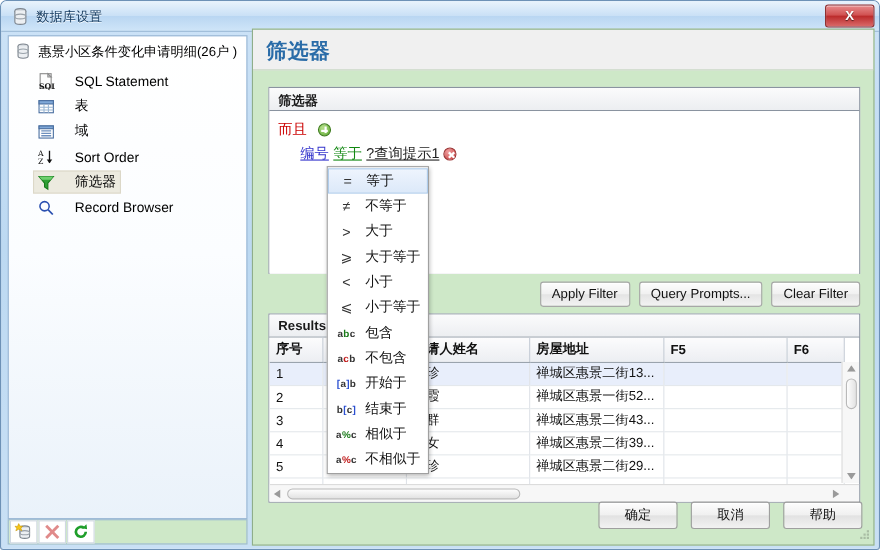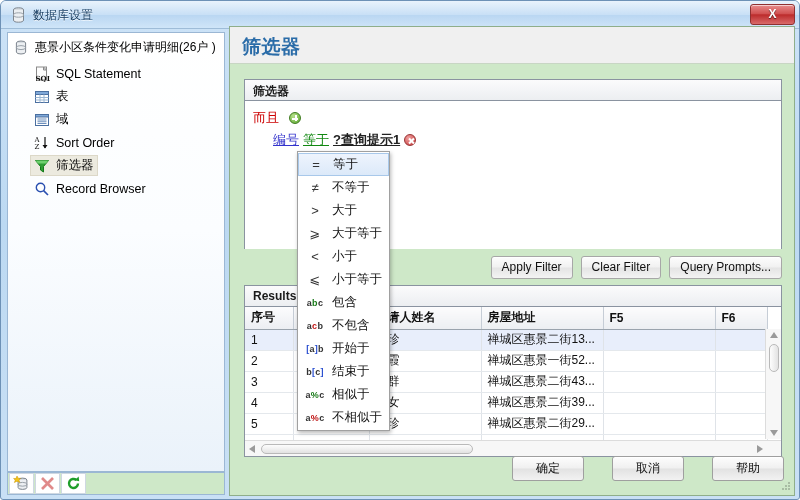--- a/index.html
+++ b/index.html
@@ -47,26 +47,26 @@
 
   
   #tree-panel {
     position: absolute; left: 6px; top: 31px; width: 218px; height: 440px;
     background: linear-gradient(180deg, #ffffff 0%, #fbfdff 45%, #eaf2fa 100%);
     border: 1px solid #9bb7d4;
     overflow: hidden;
   }
   .tree-root {
     position: absolute; left: 6px; top: 6px;
-    display: flex; align-items: center; gap: 5px;
+    display: flex; gap: 5px;
     font-size: 12px; color: #000; white-space: nowrap;
   }
   .tree-item {
     position: absolute; left: 22px;
-    display: flex; align-items: center; gap: 6px;
+    display: flex; align-items: center; gap: 18px;
     height: 21px; padding: 0 4px;
     font-size: 12.5px; color: #000; white-space: nowrap;
     cursor: default;
   }
   .tree-item.selected {
     background: #eceadf;
     border: 1px solid #dcd8c8;
     padding: 0 3px;
   }
   .tree-icon { width: 16px; height: 16px; flex: none; position: relative; }
@@ -121,21 +121,21 @@
     display: flex; align-items: center; gap: 10px;
     font-size: 13px; color: #cc0000; white-space: nowrap;
   }
   .cond-row {
     position: absolute; left: 28px; top: 30px;
     display: flex; align-items: baseline; gap: 4px;
     font-size: 13px; white-space: nowrap;
   }
   .tok-field { color: #3333cc; text-decoration: underline; }
   .tok-op    { color: #118811; text-decoration: underline; }
-  .tok-val   { color: #222; text-decoration: underline; font-weight: bold; }
+  .tok-val   { color: #222; text-decoration: underline; }
   .plus-icon {
     width: 12px; height: 12px; border-radius: 50%;
     background: radial-gradient(circle at 35% 30%, #b5e08a, #5ea832);
     border: 1px solid #3f7c1f; position: relative; display: inline-block;
     cursor: pointer;
   }
   .plus-icon::before, .plus-icon::after {
     content:""; position:absolute; background:#fff;
   }
   .plus-icon::before { left:2px; top:4.5px; width:6px; height:2px; }
@@ -216,21 +216,21 @@
   }
   .h-thumb {
     position: absolute; left: 16px; top: 3px; width: 212px; height: 10px;
     background: linear-gradient(180deg,#fdfdfd,#e2e2e2); border: 1px solid #b9b9b9;
     border-radius: 5px;
   }
 
   
   #dialog-buttons {
     position: absolute; right: 10px; bottom: 14px;
-    display: flex; gap: 28px; align-items: center;
+    display: flex; gap: 12px; align-items: center;
   }
   .dbtn {
     width: 72px; height: 25px;
     background: linear-gradient(180deg,#fdfdfd 0%, #f0f0f0 48%, #e2e2e2 52%, #f2f2f2 100%);
     border: 1px solid #9f9f9f; border-radius: 3px;
     font-size: 12px; color: #111; cursor: pointer;
     display: flex; align-items: center; justify-content: center;
     box-shadow: inset 0 1px 0 #fff;
   }
   #grip {
@@ -405,22 +405,22 @@
           <span class="tok-field">编号</span>
           <span class="tok-op">等于</span>
           <span class="tok-val">?查询提示1</span>
           <span class="del-icon"></span>
         </div>
       </div>
     </div>
 
     <div id="filter-buttons">
       <div class="btn">Apply Filter</div>
+      <div class="btn" style="min-width:104px">Query Prompts...</div>
       <div class="btn">Clear Filter</div>
-      <div class="btn" style="min-width:104px">Query Prompts...</div>
     </div>
 
     <div id="results-box">
       <div id="results-header">Results</div>
       <div id="grid-wrap">
         <table class="grid">
           <thead>
             <tr>
               <th class="c-seq">序号</th>
               <th class="c-f2">F2</th>

